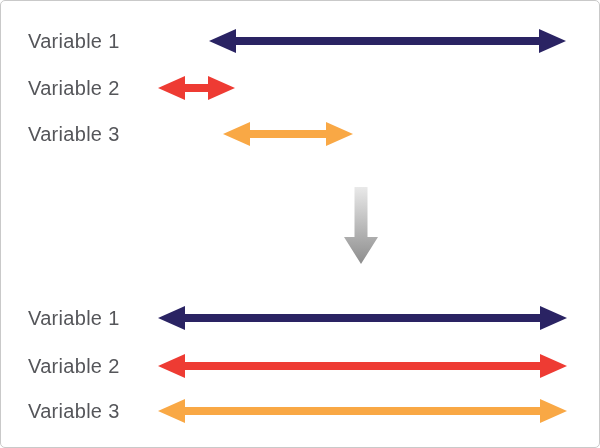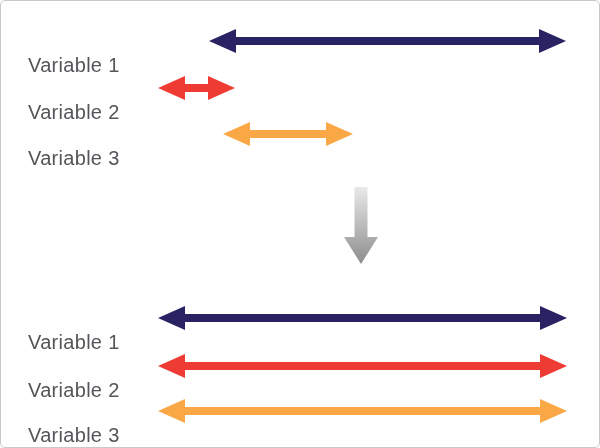--- a/index.html
+++ b/index.html
@@ -28,21 +28,20 @@
   }
   .label {
     position: absolute;
     left: 27px;
     top: 50%;
     transform: translateY(-50%);
     font-size: 20px;
     color: #55565a;
     letter-spacing: 0.3px;
     white-space: nowrap;
-    margin-top: 24px;
   }
   .arrow {
     position: absolute;
     top: 50%;
     transform: translateY(-50%);
     height: 24px;
     line-height: 0;
   }
   .arrow svg { display: block; }
   .down-arrow {

